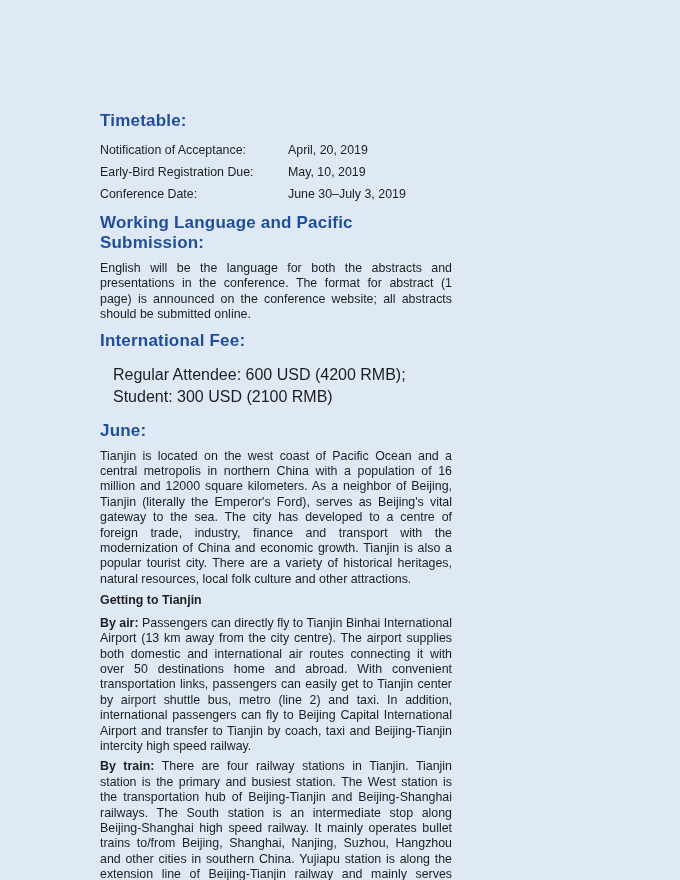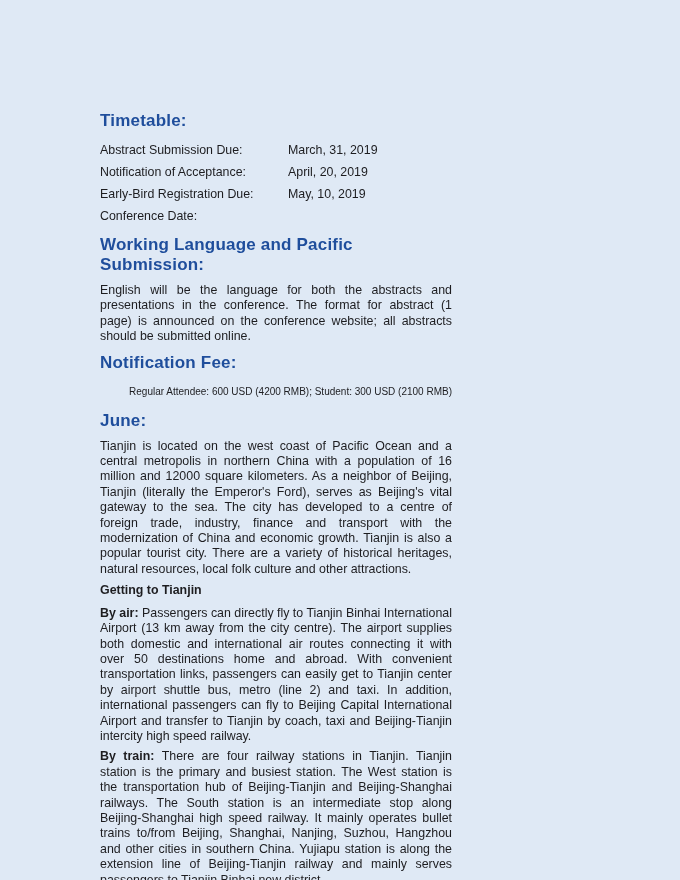--- a/index.html
+++ b/index.html
@@ -40,24 +40,23 @@
     line-height: 22px;
   }
   .timetable-row .tt-label { width: 188px; flex: 0 0 188px; }
   .para {
     font-size: 12.4px;
     line-height: 15.4px;
     text-align: justify;
     margin: 0 0 5px 0;
   }
   .fee-line {
-    font-size: 10px;
+    font-size: 16px;
     line-height: 22px;
-    margin: 0;
-    text-align: right;
+    margin: 13px;
   }
   .fee-line b { font-weight: bold; }
   .subheading {
     font-size: 12.4px;
     font-weight: bold;
     margin: 6px 0 7px 0;
     line-height: 15.4px;
   }
   .lead { font-weight: bold; }
   .url { color: inherit; text-decoration: none; }
@@ -65,40 +64,37 @@
 </head>
 <body>
 
 <div class="page">
   <div class="content">
 
     <h2 class="section-heading first">Timetable:</h2>
 
     <div class="timetable">
       <div class="timetable-row">
-        <span class="tt-label">Abstract Submission Due:</span>
-        <span class="tt-value">March, 31, 2019</span>
-      </div>
-      <div class="timetable-row">
         <span class="tt-label">Notification of Acceptance:</span>
         <span class="tt-value">April, 20, 2019</span>
       </div>
       <div class="timetable-row">
         <span class="tt-label">Early-Bird Registration Due:</span>
         <span class="tt-value">May, 10, 2019</span>
       </div>
       <div class="timetable-row">
         <span class="tt-label">Conference Date:</span>
+        <span class="tt-value">June 30–July 3, 2019</span>
       </div>
     </div>
 
     <h2 class="section-heading">Working Language and Pacific Submission:</h2>
     <p class="para">English will be the language for both the abstracts and presentations in the conference. The format for abstract (1 page) is announced on the conference website; all abstracts should be submitted online.</p>
 
-    <h2 class="section-heading">Notification Fee:</h2>
+    <h2 class="section-heading">International Fee:</h2>
     <p class="fee-line"><span>Regular Attendee: 600 USD (4200 RMB); Student: 300 USD (2100 RMB)</span> <b></b></p>
 
     <h2 class="section-heading">June:</h2>
     <p class="para">Tianjin is located on the west coast of Pacific Ocean and a central metropolis in northern China with a population of 16 million and 12000 square kilometers. As a neighbor of Beijing, Tianjin (literally the Emperor's Ford), serves as Beijing's vital gateway to the sea. The city has developed to a centre of foreign trade, industry, finance and transport with the modernization of China and economic growth. Tianjin is also a popular tourist city. There are a variety of historical heritages, natural resources, local folk culture and other attractions.</p>
 
     <p class="subheading">Getting to Tianjin</p>
 
     <p class="para"><span class="lead">By air:</span> <span>Passengers can directly fly to Tianjin Binhai International Airport (13 km away from the city centre). The airport supplies both domestic and international air routes connecting it with over 50 destinations home and abroad. With convenient transportation links, passengers can easily get to Tianjin center by airport shuttle bus, metro (line 2) and taxi. In addition, international passengers can fly to Beijing Capital International Airport and transfer to Tianjin by coach, taxi and Beijing-Tianjin intercity high speed railway.</span></p>
 
     <p class="para"><span class="lead">By train:</span> <span>There are four railway stations in Tianjin. Tianjin station is the primary and busiest station. The West station is the transportation hub of Beijing-Tianjin and Beijing-Shanghai railways. The South station is an intermediate stop along Beijing-Shanghai high speed railway. It mainly operates bullet trains to/from Beijing, Shanghai, Nanjing, Suzhou, Hangzhou and other cities in southern China. Yujiapu station is along the extension line of Beijing-Tianjin railway and mainly serves passengers to Tianjin Binhai new district.</span></p>

